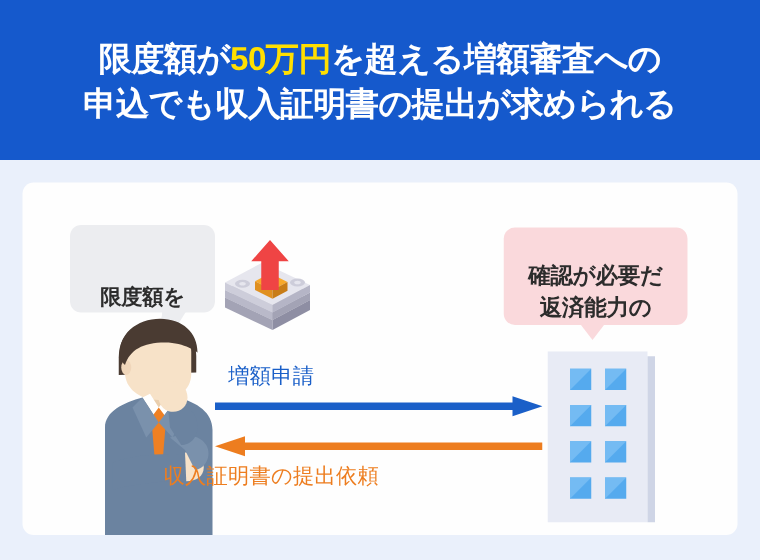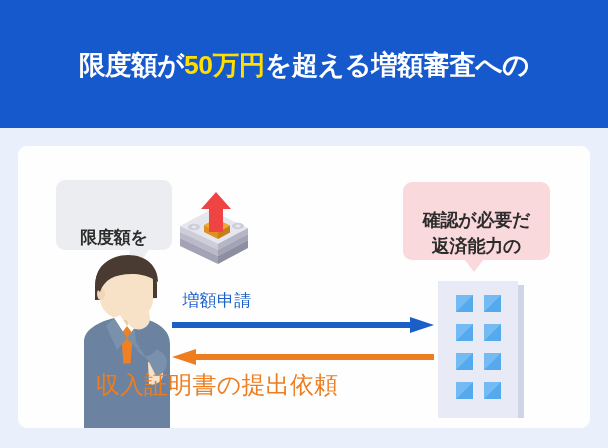--- a/index.html
+++ b/index.html
@@ -190,32 +190,33 @@
     font-size: 17px;
   }
   #label-backward {
     left: 0;
     top: 369px;
     width: 608px;
     text-align: center;
     padding-right: 174px;
     box-sizing: border-box;
     color: #ed7d1f;
-    font-size: 24px;
+    font-size: 17px;
   }
 </style>
 </head>
 <body>
 
 <div id="page">
 
   <div id="header-banner">
     <div class="headline-line">
       <span>限度額が</span><span class="hl-accent">50万円</span><span>を超える増額審査への</span>
     </div>
+    <div class="headline-line">申込でも収入証明書の提出が求められる</div>
   </div>
 
   <div id="content-card"></div>
 
   <div class="bubble" id="bubble-left">
     <div class="bubble-line">限度額を</div>
   </div>
   <div id="bubble-left-tail"></div>
 
   <div class="bubble" id="bubble-right">

